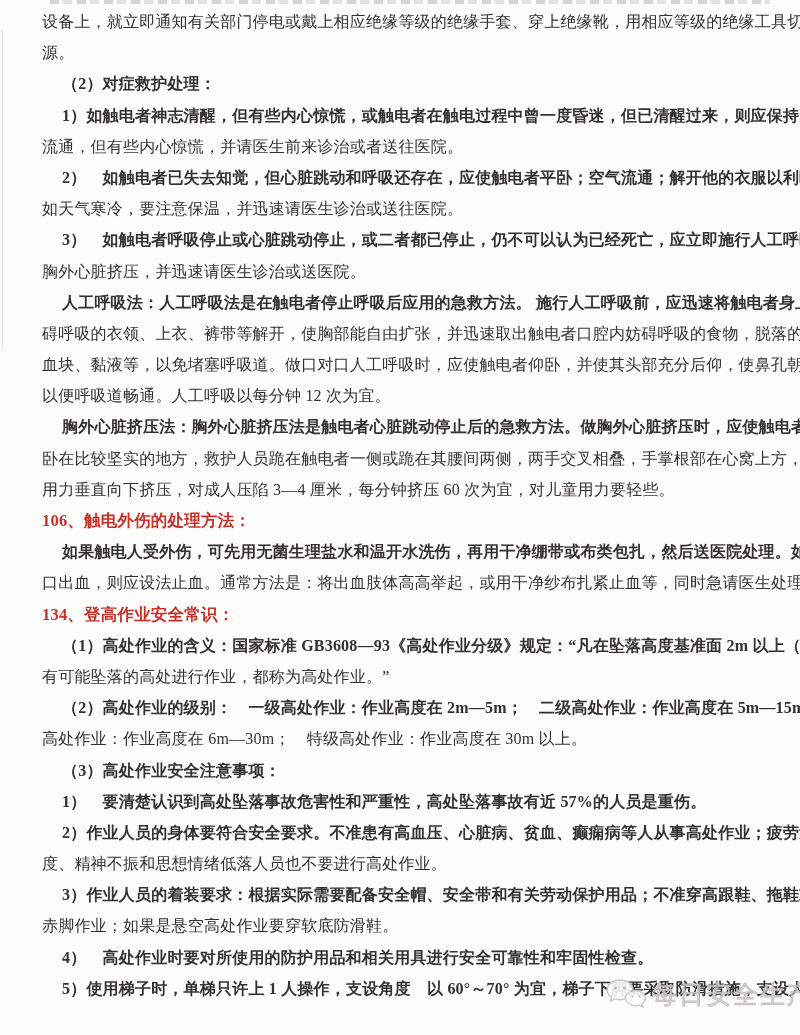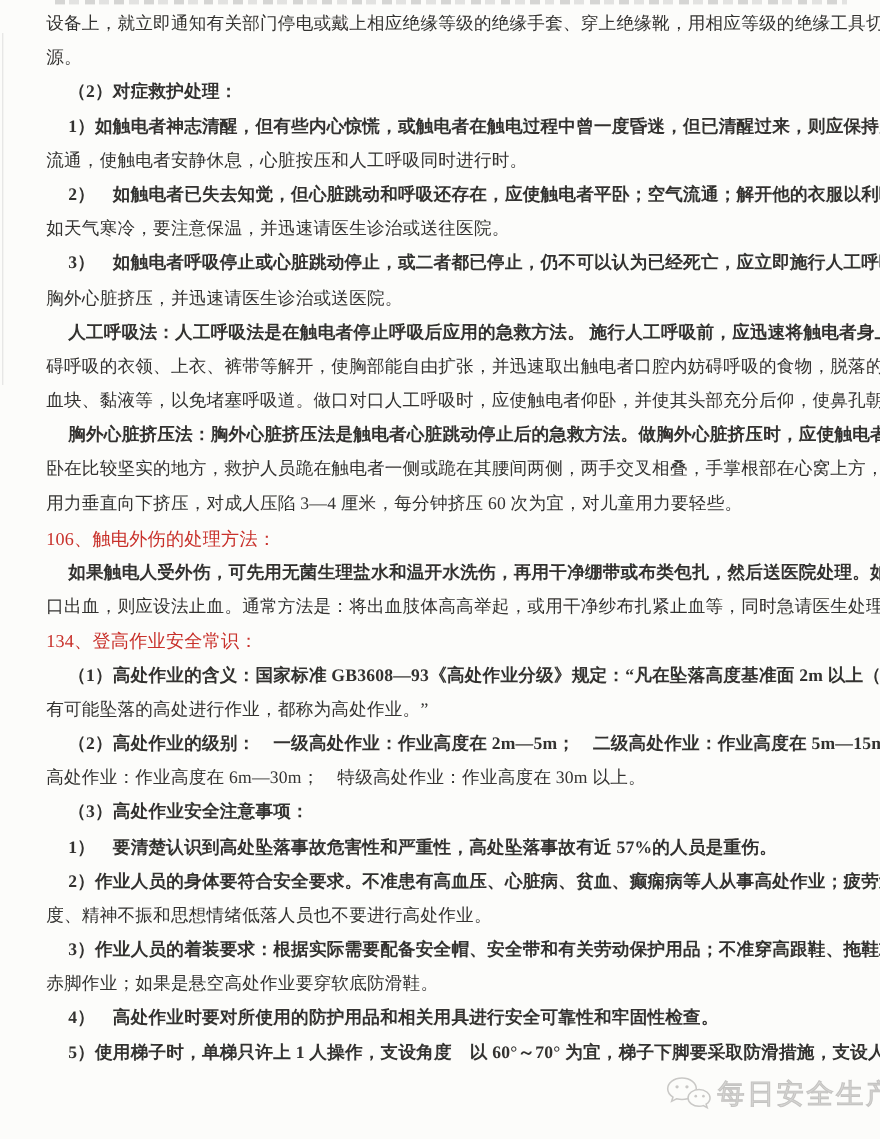--- a/index.html
+++ b/index.html
@@ -23,21 +23,21 @@
   }
   .text-block{
     position:absolute;left:42px;top:6px;width:736px;
   }
   .line{
     height:31.2px;line-height:31.2px;font-size:16px;color:#333230;
     white-space:nowrap;text-align:left;letter-spacing:.2px;
   }
   .line.indent{padding-left:20px;font-weight:bold;}
   .line.fill{text-align:justify;text-align-last:justify;}
-  .line.heading{color:#c8302a;font-weight:normal;font-size:16.5px;}
+  .line.heading{color:#c8302a;font-weight:bold;font-size:16.5px;}
   .watermark{
     position:absolute;left:604px;top:977px;display:flex;align-items:center;
     gap:4px;opacity:.9;
   }
   .watermark svg{display:block;}
   .watermark-text{
     font-size:25px;letter-spacing:2px;color:#d4d3d1;
     -webkit-text-stroke:1px #bfbebc;
     font-family:"Liberation Serif","DejaVu Serif",serif;
     white-space:nowrap;
@@ -49,28 +49,29 @@
 <div class="page">
 
   <div class="top-artifact"></div>
   <div class="edge-streak"></div>
 
   <div class="text-block">
       <div class="line body fill">设备上，就立即通知有关部门停电或戴上相应绝缘等级的绝缘手套、穿上绝缘靴，用相应等级的绝缘工具切断电</div>
       <div class="line body">源。</div>
       <div class="line indent">（2）对症救护处理：</div>
       <div class="line indent fill">1）如触电者神志清醒，但有些内心惊慌，或触电者在触电过程中曾一度昏迷，但已清醒过来，则应保持空气</div>
-      <div class="line body">流通，使触电者安静休息，心脏按压和人工呼吸同时进行时。</div>
+      <div class="line body">流通，但有些内心惊慌，并请医生前来诊治或者送往医院。</div>
       <div class="line indent fill">2）　如触电者已失去知觉，但心脏跳动和呼吸还存在，应使触电者平卧；空气流通；解开他的衣服以利呼吸，</div>
       <div class="line body">如天气寒冷，要注意保温，并迅速请医生诊治或送往医院。</div>
       <div class="line indent fill">3）　如触电者呼吸停止或心脏跳动停止，或二者都已停止，仍不可以认为已经死亡，应立即施行人工呼吸或</div>
       <div class="line body">胸外心脏挤压，并迅速请医生诊治或送医院。</div>
       <div class="line indent fill">人工呼吸法：人工呼吸法是在触电者停止呼吸后应用的急救方法。 施行人工呼吸前，应迅速将触电者身上妨</div>
       <div class="line body fill">碍呼吸的衣领、上衣、裤带等解开，使胸部能自由扩张，并迅速取出触电者口腔内妨碍呼吸的食物，脱落的假牙、</div>
       <div class="line body fill">血块、黏液等，以免堵塞呼吸道。做口对口人工呼吸时，应使触电者仰卧，并使其头部充分后仰，使鼻孔朝上，</div>
+      <div class="line body">以便呼吸道畅通。人工呼吸以每分钟 12 次为宜。</div>
       <div class="line indent fill">胸外心脏挤压法：胸外心脏挤压法是触电者心脏跳动停止后的急救方法。做胸外心脏挤压时，应使触电者仰</div>
       <div class="line body fill">卧在比较坚实的地方，救护人员跪在触电者一侧或跪在其腰间两侧，两手交叉相叠，手掌根部在心窝上方，掌根</div>
       <div class="line body">用力垂直向下挤压，对成人压陷 3—4 厘米，每分钟挤压 60 次为宜，对儿童用力要轻些。</div>
       <div class="line heading">106、触电外伤的处理方法：</div>
       <div class="line indent fill">如果触电人受外伤，可先用无菌生理盐水和温开水洗伤，再用干净绷带或布类包扎，然后送医院处理。如伤</div>
       <div class="line body">口出血，则应设法止血。通常方法是：将出血肢体高高举起，或用干净纱布扎紧止血等，同时急请医生处理。</div>
       <div class="line heading">134、登高作业安全常识：</div>
       <div class="line indent fill">（1）高处作业的含义：国家标准 GB3608—93《高处作业分级》规定：“凡在坠落高度基准面 2m 以上（含 2m）</div>
       <div class="line body">有可能坠落的高处进行作业，都称为高处作业。”</div>
       <div class="line indent fill">（2）高处作业的级别：　一级高处作业：作业高度在 2m—5m；　二级高处作业：作业高度在 5m—15m；　三级</div>

